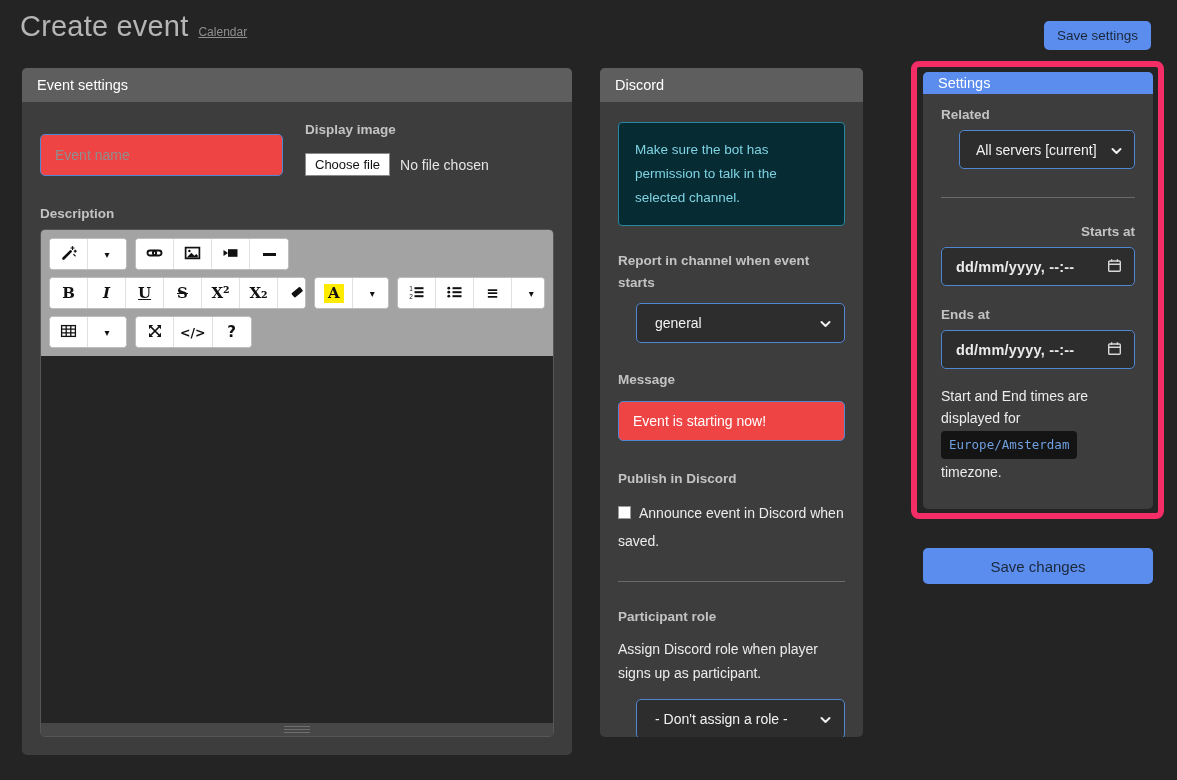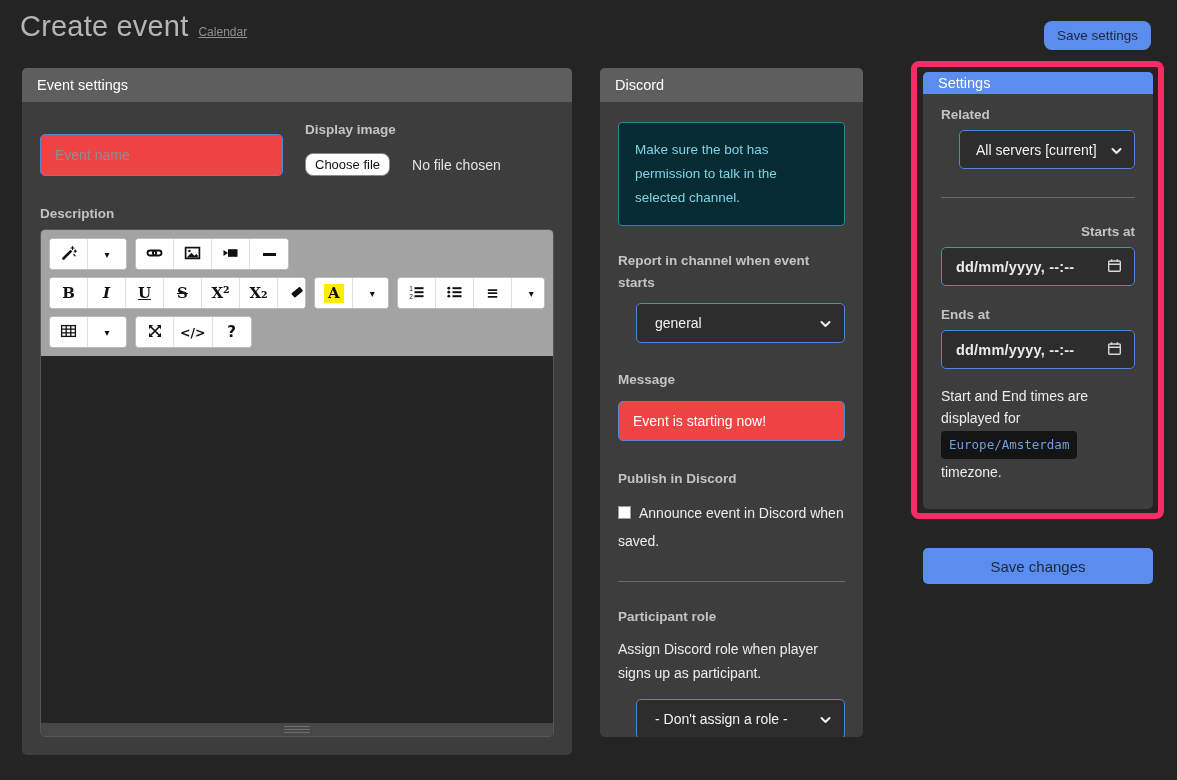--- a/index.html
+++ b/index.html
@@ -12,21 +12,21 @@
     overflow:hidden;
   }
   
   .topbar { position:absolute; left:20px; top:10px; display:flex; align-items:baseline; gap:10px; }
   .page-title { font-size:29px; font-weight:400; color:#b5b5b5; letter-spacing:.2px; }
   .calendar-link { font-size:12px; color:#8f8f8f; text-decoration:underline; cursor:pointer; }
   .btn-blue {
     background:#5b8def; color:#1b2838; border:none; border-radius:5px;
     font-family:"Liberation Sans", sans-serif; cursor:pointer;
   }
-  .save-settings { position:absolute; left:1044px; top:21px; width:107px; height:29px; font-size:13.5px;border-radius:8px; }
+  .save-settings { position:absolute; left:1044px; top:21px; width:107px; height:29px; font-size:13.5px; }
   .save-changes  { position:absolute; left:923px; top:548px; width:230px; height:36px; font-size:15px; }
 
   
   .card { position:absolute; background:#3d3d3d; border-radius:5px; overflow:hidden; display:flex; flex-direction:column; }
   .card-header { background:#5e5e5e; color:#fff; font-size:14.5px; padding:9px 15px; flex:0 0 auto; }
   .card-body { padding:20px 18px 18px 18px; flex:1 1 auto; display:flex; flex-direction:column; }
   .label { font-size:13.5px; font-weight:700; color:#c3c3c3; }
 
   .card-left { left:22px; top:68px; width:550px; height:687px; }
   .card-mid  { left:600px; top:68px; width:263px; height:669px; }
@@ -50,24 +50,24 @@
     padding:0 12px 0 14px; height:39px; cursor:text;
   }
   .dt-input span { font-size:14.5px; color:#eaeaea; font-weight:700; letter-spacing:.2px; }
 
   
   .row-two { display:flex; }
   .col-title { width:265px; }
   .title-input { width:243px; height:42px; margin-top:12px; }
   .file-row { display:flex; align-items:center; margin-top:16px; }
   .choose-file {
-    background:#fff; color:#111; border:1px solid #8a8a8a; border-radius:8px;
+    background:#fff; color:#111; border:1px solid #8a8a8a; border-radius:0;
     font-size:13px; padding:3px 9px; cursor:pointer; font-family:"Liberation Sans", sans-serif;
   }
-  .no-file { font-size:14px; color:#e4e4e4; margin-left:22px; }
+  .no-file { font-size:14px; color:#e4e4e4; margin-left:10px; }
   .desc-label { margin-top:30px; }
 
   .note-editor { margin-top:8px; border:1px solid #565656; border-radius:5px; flex:1 1 auto; display:flex; flex-direction:column; overflow:hidden; }
   .note-toolbar { background:#a3a3a3; padding:8px; display:flex; flex-direction:column; gap:7px; flex:0 0 auto; }
   .tb-row { display:flex; gap:8px; }
   .btn-group { display:flex; background:#fff; border:1px solid #bdbdbd; border-radius:4px; overflow:hidden; }
   .tb-btn {
     min-width:38px; height:30px; display:flex; align-items:center; justify-content:center;
     background:#fff; border:none; border-right:1px solid #e0e0e0; cursor:pointer; padding:0 6px;
     color:#111;

